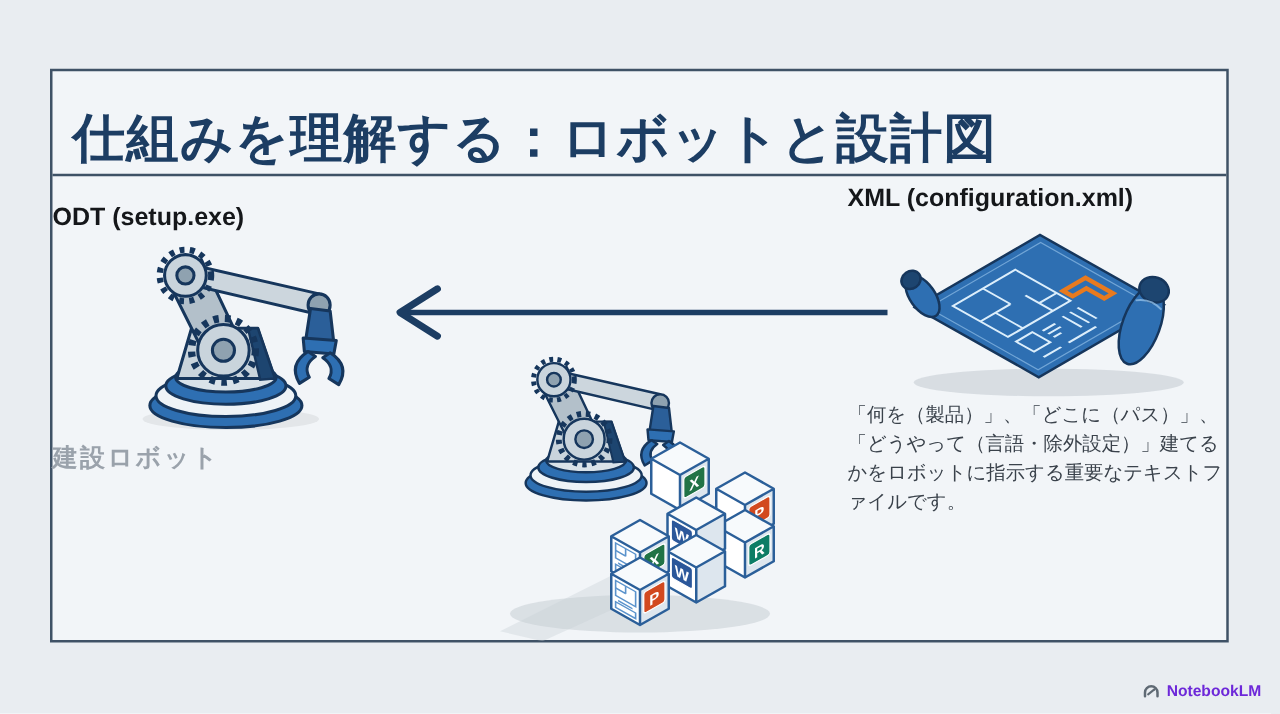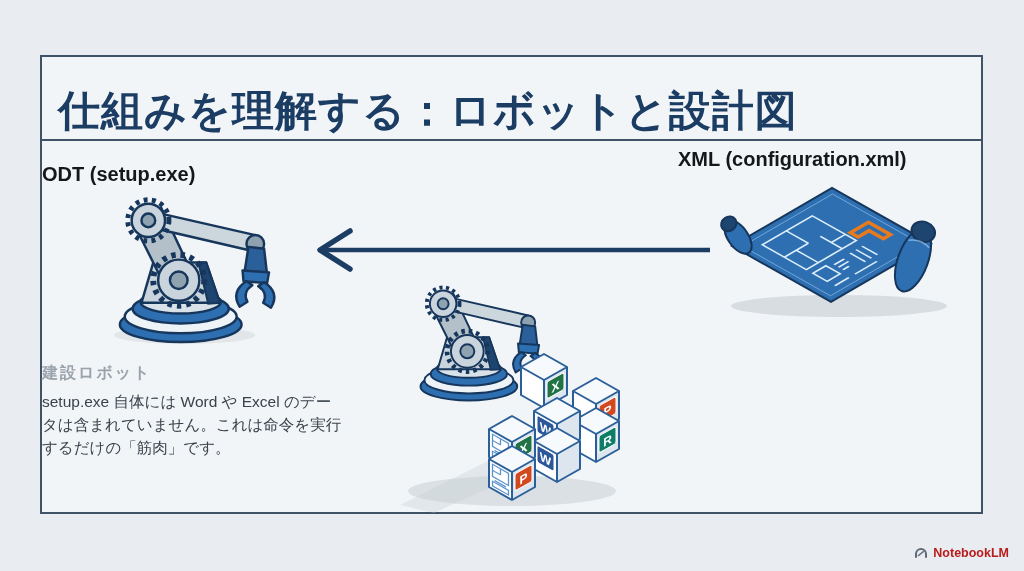--- a/index.html
+++ b/index.html
@@ -5,29 +5,29 @@
   html,body{margin:0;padding:0;}
   body{font-family:"Liberation Sans","DejaVu Sans",sans-serif;}
   .stage{position:relative;width:1024px;height:571px;background:#e9edf1;overflow:hidden;}
   .frame{position:absolute;left:40px;top:55px;width:943px;height:459px;
          border:2px solid #3f5266;background:#f2f5f8;box-sizing:border-box;}
   .title-band{height:84px;display:flex;align-items:flex-end;padding:0 16px;
               border-bottom:2px solid #3f5266;box-sizing:border-box;}
   .title-band h1{margin:0;font-size:42px;font-weight:bold;color:#1c3d63;letter-spacing:1px;white-space:nowrap;}
   .col{position:absolute;text-align:left;}
   .col h2{margin:0 0 2px 0;font-size:20px;font-weight:bold;color:#15171a;}
-  .col h3{margin:18px 0 6px 0;font-size:16px;font-weight:bold;color:#9aa2ab;letter-spacing:2px;}
+  .col h3{margin:8px 0 6px 0;font-size:20px;font-weight:bold;color:#9aa2ab;letter-spacing:2px;}
   .col p{margin:0;font-size:15.5px;line-height:23px;color:#3a424b;}
   .col-left{left:0;top:106px;width:300px;}
   .col-right{left:636px;top:91px;width:306px;}
   .art{display:block;margin:2px auto 0 auto;}
   .arrow-svg{position:absolute;left:270px;top:170px;}
   .center-art{position:absolute;left:352px;top:226px;}
   .watermark{position:absolute;right:15px;top:546px;display:flex;align-items:center;gap:5px;
-             color:#b91c1c;font-size:12.5px;font-weight:bold;justify-content:flex-end;}
+             color:#6d28d9;font-size:12.5px;font-weight:bold;justify-content:flex-end;}
   .tile-letter{fill:#ffffff;font-size:12px;font-weight:bold;text-anchor:middle;
                font-family:"Liberation Sans",sans-serif;}
 </style>
 </head>
 <body>
 
 <div class="stage">
 
   <svg width="0" height="0" style="position:absolute" aria-hidden="true">
     <defs>
@@ -75,21 +75,20 @@
       <h1>仕組みを理解する：ロボットと設計図</h1>
     </div>
 
     <div class="col col-left">
       <h2>ODT (setup.exe)</h2>
       <svg class="art" width="212" height="157" viewBox="0 0 215 160">
         <ellipse cx="100" cy="150" rx="72" ry="9" fill="#000000" opacity="0.06"></ellipse>
         <use href="#robotArm"></use>
       </svg>
       <h3>建設ロボット</h3>
-      <p>setup.exe 自体には Word や Excel のデータは含まれていません。これは命令を実行するだけの「筋肉」です。</p>
     </div>
 
     <svg class="arrow-svg" width="404" height="46" viewBox="0 0 404 46">
       <path d="M398 23 H12" stroke="#1c3d63" stroke-width="4.5" fill="none"></path>
       <path d="M38 4 L8 23 L38 42" stroke="#1c3d63" stroke-width="5.5" fill="none" stroke-linecap="round" stroke-linejoin="round"></path>
     </svg>
 
     <svg class="center-art" width="252" height="230" viewBox="0 0 252 230">
       <ellipse cx="118" cy="208" rx="104" ry="15" fill="#c6cdd3" opacity="0.55"></ellipse>
       <path d="M6 222 L118 166 L150 180 L40 230 Z" fill="#c6cdd3" opacity="0.35"></path>
@@ -184,20 +183,21 @@
           <ellipse cx="34" cy="64" rx="10" ry="19" fill="#2e6fb2" stroke="#16365c" stroke-width="2"></ellipse>
           <ellipse cx="34" cy="48" rx="8" ry="7" fill="#1d4570" stroke="#16365c" stroke-width="2"></ellipse>
         </g>
 
         <g transform="rotate(20 209 87)">
           <ellipse cx="209" cy="87" rx="15" ry="33" fill="#2e6fb2" stroke="#16365c" stroke-width="2"></ellipse>
           <ellipse cx="209" cy="57" rx="12" ry="10" fill="#1d4570" stroke="#16365c" stroke-width="2"></ellipse>
           <path d="M198 70 Q209 64 220 70" stroke="#8fbde6" stroke-width="1.5" fill="none" opacity="0.8"></path>
         </g>
       </svg>
+      <p>「何を（製品）」、「どこに（パス）」、「どうやって（言語・除外設定）」建てるかをロボットに指示する重要なテキストファイルです。</p>
     </div>
 
   </div>
 
   <div class="watermark">
     <svg width="14" height="14" viewBox="0 0 14 14">
       <path d="M2 11 V8 A5 5 0 0 1 12 8 V11" fill="none" stroke="#5f6a74" stroke-width="2" stroke-linecap="round"></path>
       <path d="M4.5 9.5 L9.5 5.5" stroke="#5f6a74" stroke-width="1.6" stroke-linecap="round"></path>
     </svg>
     <span>NotebookLM</span>

